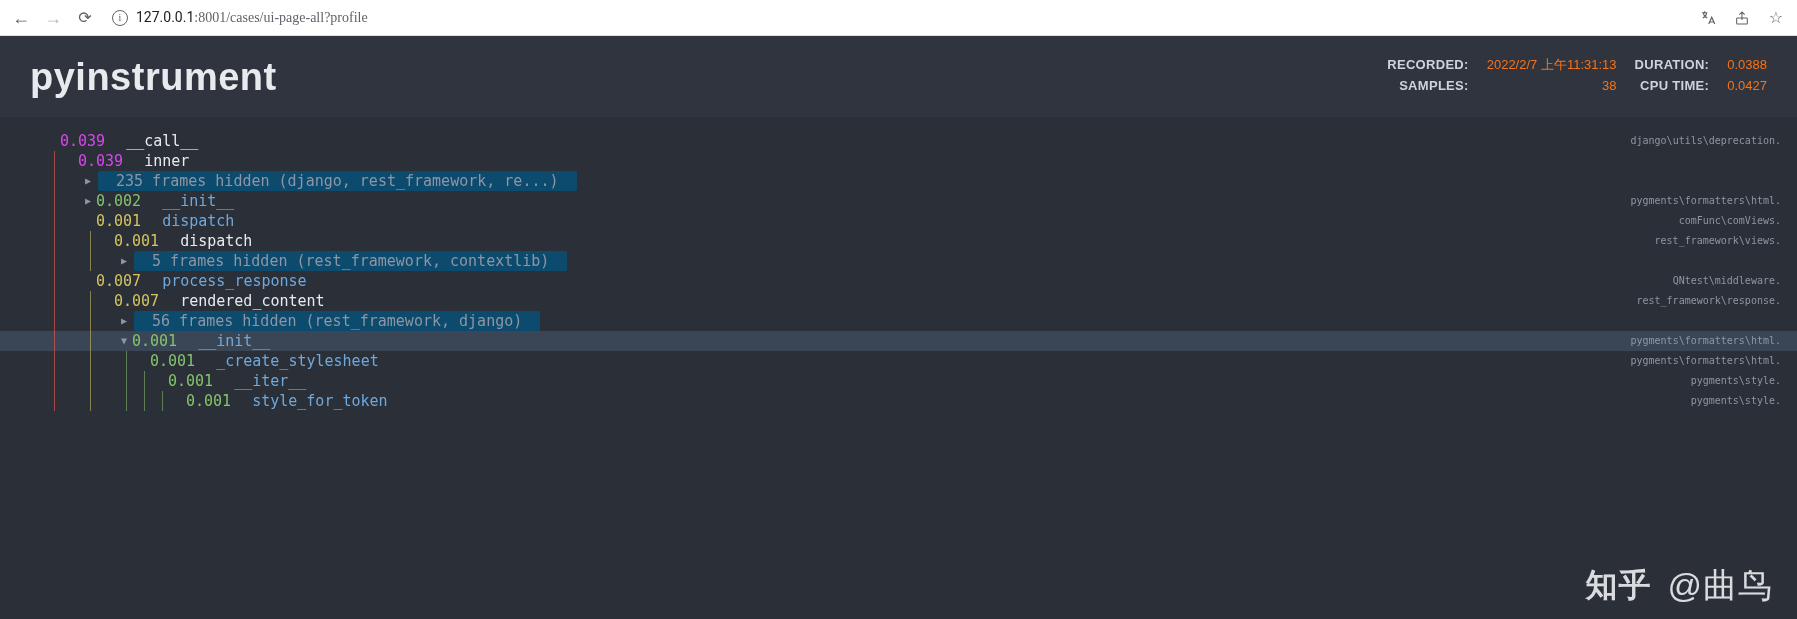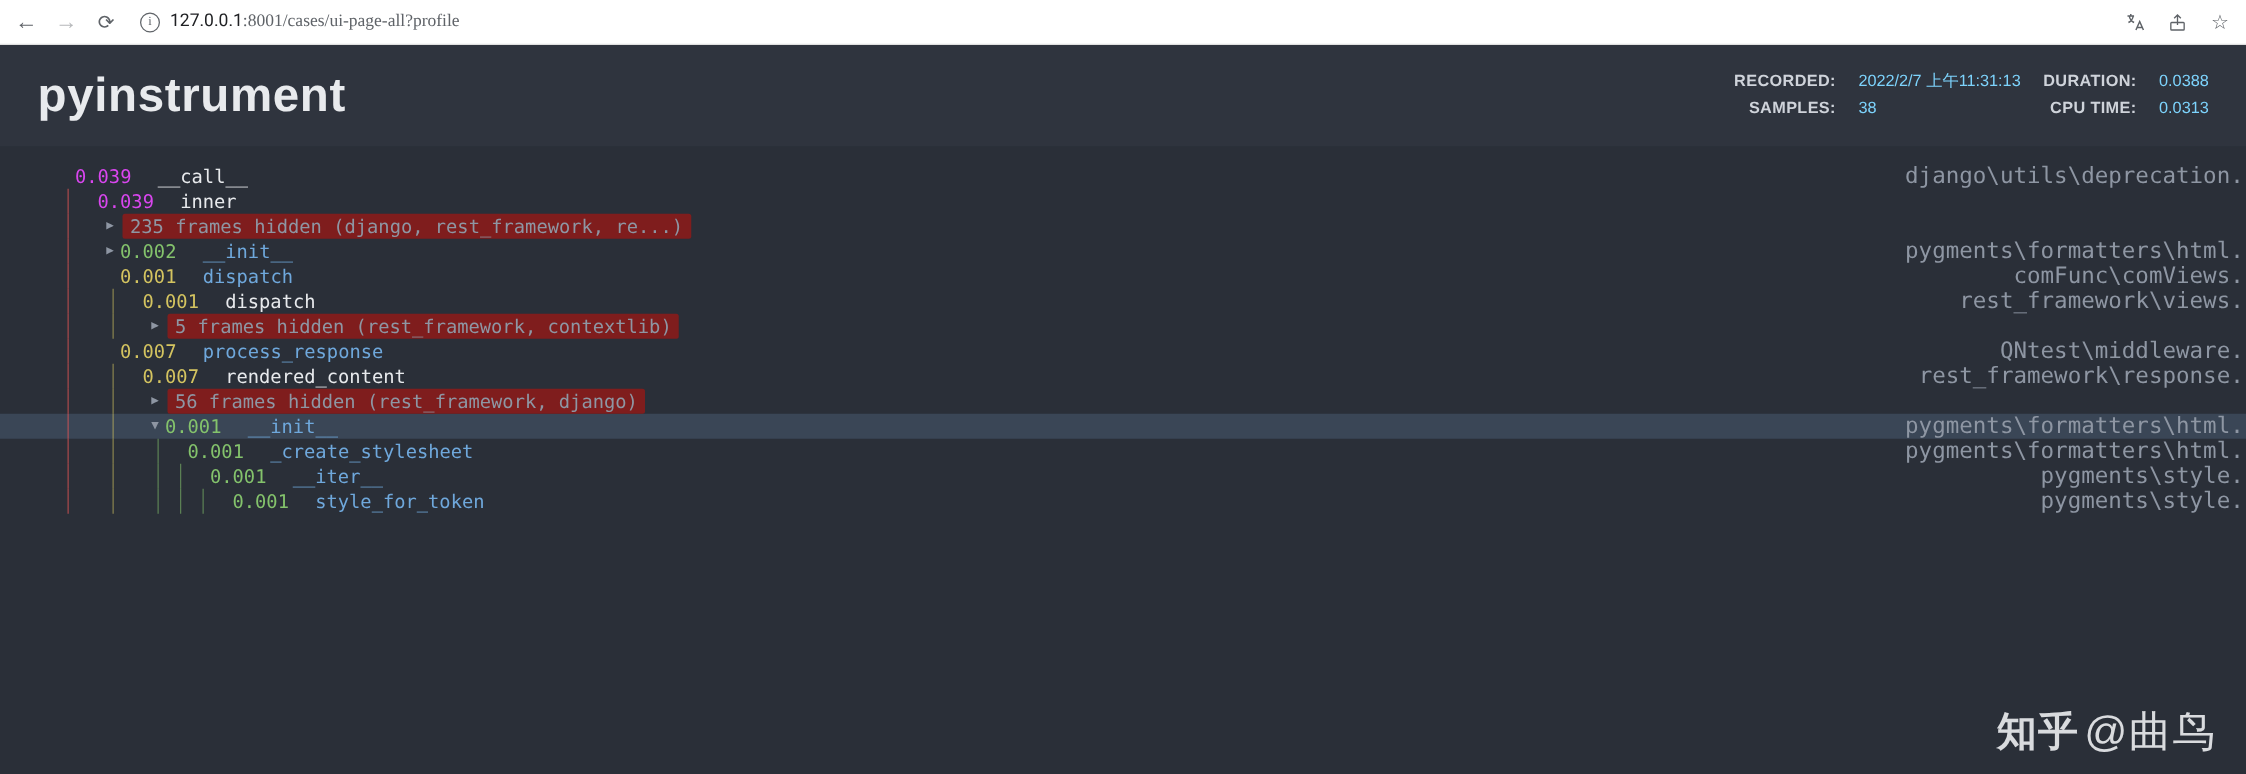--- a/index.html
+++ b/index.html
@@ -93,22 +93,23 @@
     align-items: baseline;
   }
   .meta-label {
     font-family: -apple-system, BlinkMacSystemFont, "Segoe UI", sans-serif;
     font-weight: 700;
     color: #cfd3da;
     letter-spacing: 0.3px;
     text-align: right;
   }
   .meta-val {
-    color: #7dd3fc;
+    color: #f97316;
     font-family: -apple-system, BlinkMacSystemFont, "Segoe UI", sans-serif;
+    text-align: right;
   }
 
   
   .tree {
     padding: 14px 0 0 0;
     font-size: 15px;
     line-height: 20px;
   }
   .row {
     display: flex;
@@ -156,47 +157,47 @@
   .t-red    { color: #d946ef; }
   .t-yellow { color: #d4c460; }
   .t-green  { color: #84c36c; }
 
   .fname { margin-left: 21px; }
   .f-white { color: #e8eaed; }
   .f-link  { color: #6fa8dc; }
 
   .hidden-note {
     color: #8e96a3;
-    background: #7f1d1d;
-    padding: 0 6px;
+    background: #0c4a6e;
+    padding: 0 18px;
     border-radius: 2px;
     margin-left: 2px;
   }
 
   .loc {
     position: absolute;
-    right: 0;
+    right: 14px;
     color: #8e96a3;
-    font-size: 18px;
+    font-size: 10px;
     padding-right: 2px;
   }
 
   .watermark {
     position: absolute;
     right: 24px;
     bottom: 10px;
     color: #e8eaed;
     font-size: 34px;
     font-weight: 300;
     font-family: -apple-system, "PingFang SC", "Microsoft YaHei", sans-serif;
     opacity: 0.92;
     letter-spacing: 1px;
     display: flex;
     align-items: center;
-    gap: 4px;
+    gap: 16px;
   }
   .zh-logo {
     font-weight: 700;
     font-size: 32px;
   }
 </style>
 </head>
 <body>
 
 <div class="browser-chrome">
@@ -231,21 +232,21 @@
   <div class="header">
     <div class="brand">pyinstrument</div>
     <div class="meta">
       <div class="meta-label">RECORDED:</div>
       <div class="meta-val">2022/2/7 上午11:31:13</div>
       <div class="meta-label">DURATION:</div>
       <div class="meta-val">0.0388</div>
       <div class="meta-label">SAMPLES:</div>
       <div class="meta-val">38</div>
       <div class="meta-label">CPU TIME:</div>
-      <div class="meta-val">0.0313</div>
+      <div class="meta-val">0.0427</div>
     </div>
   </div>
 
   <div class="tree" id="tree">
       <div class="row">
         <span class="gutter"></span>
         <span class="caret"></span>
         <span class="time t-red">0.039</span>
         <span class="fname f-white">__call__</span>
         <span class="loc">django\utils\deprecation.</span>

